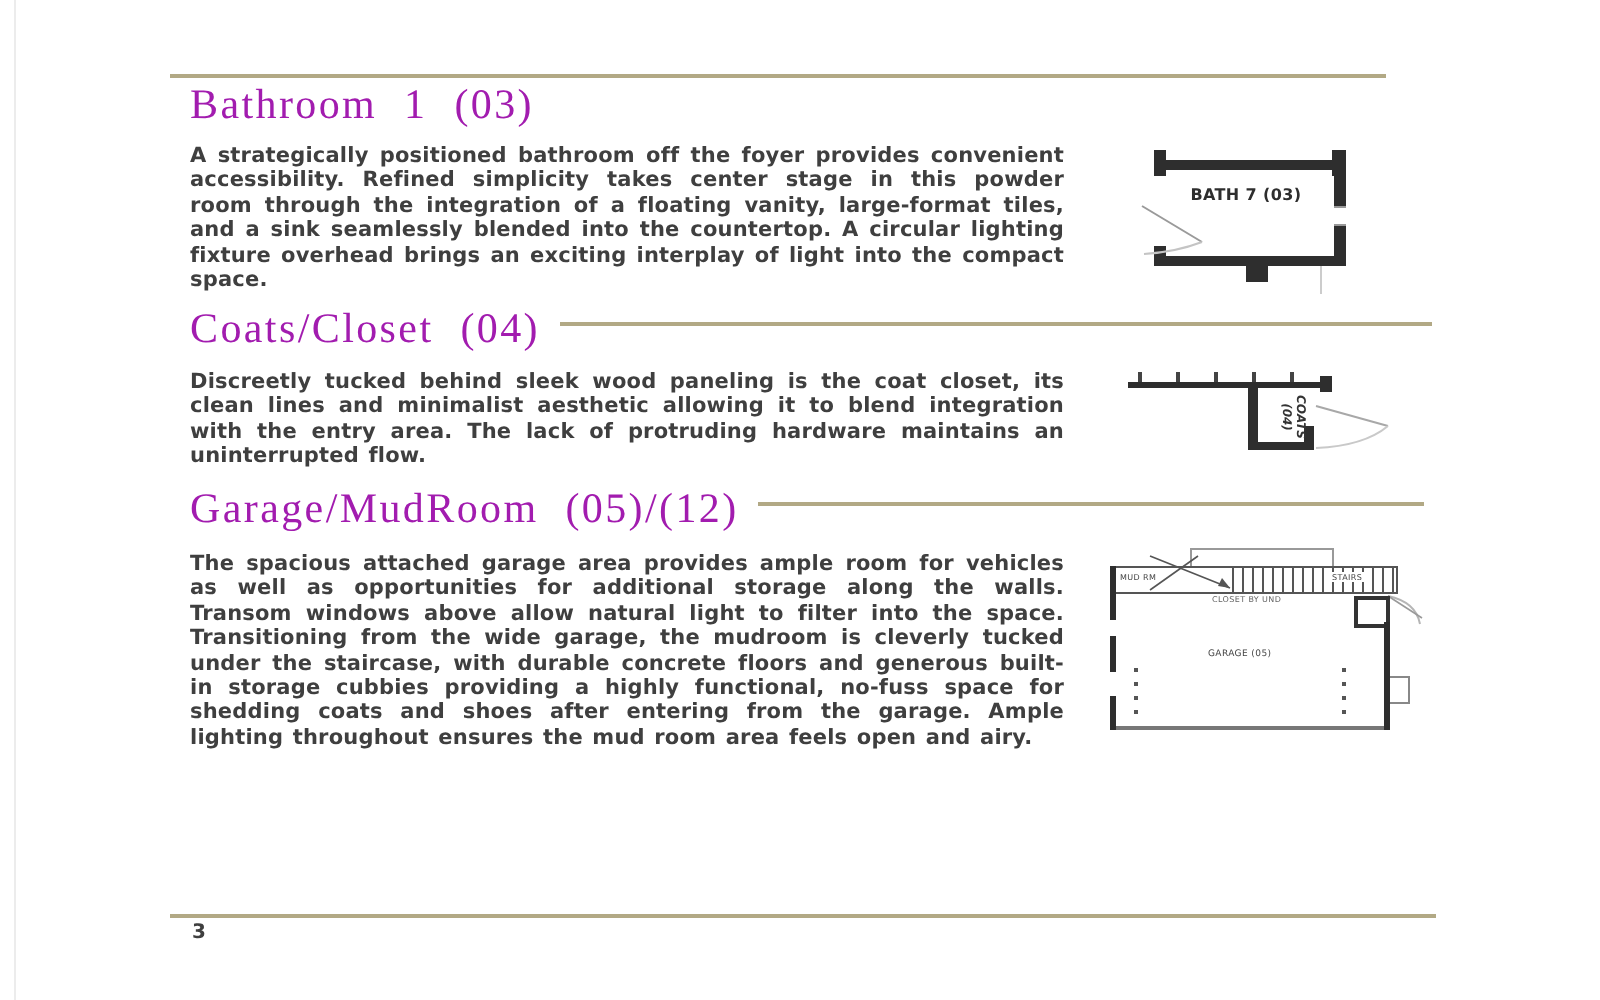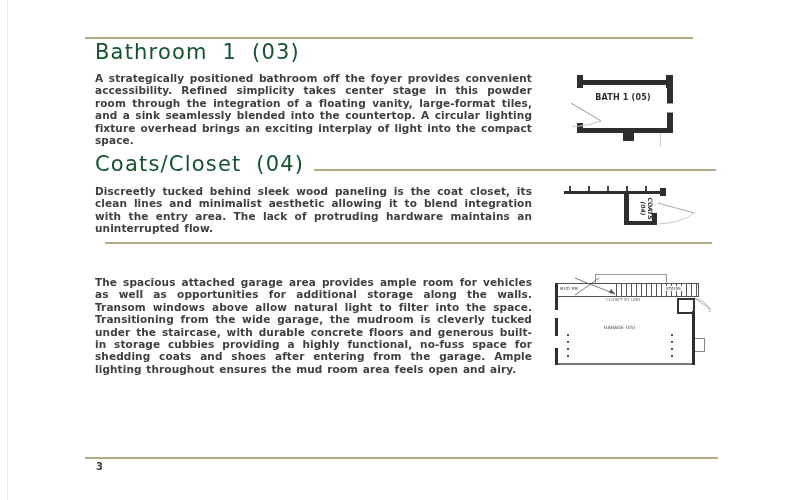--- a/index.html
+++ b/index.html
@@ -5,23 +5,24 @@
   html,body{margin:0;padding:0;}
   body{
     width:800px;height:500px;background:#ffffff;position:relative;
     font-family:"DejaVu Sans","Liberation Sans",sans-serif;overflow:hidden;
   }
   .page-edge{position:absolute;top:0;left:7px;width:1px;height:500px;background:#ececec;}
   .rule{position:absolute;height:2px;background:#b2a985;}
   .rule-top{left:85px;top:37px;width:608px;}
   .rule-bottom{left:85px;top:457px;width:633px;}
   .section-heading{
-    position:absolute;left:95px;display:flex;align-items:flex-end;
-    color:#14532d;font-size:21px;letter-spacing:1.2px;word-spacing:7px;
+    position:absolute;left:95px;display:flex;align-items:center;
+    color:#a21caf;font-size:21px;letter-spacing:1.2px;word-spacing:7px;
     white-space:nowrap;
+    font-family:Liberation Serif, serif;
   }
   .heading-rule{flex:0 0 auto;height:2px;background:#b2a985;margin:0 0 5px 10px;}
   .body-text{
     position:absolute;left:95px;width:437px;
     font-size:10.5px;line-height:12.4px;font-weight:bold;color:#3f3f3f;
     text-align:justify;letter-spacing:0.1px;word-spacing:1px;
   }
   .page-number{position:absolute;left:96px;top:461px;font-size:10px;font-weight:bold;color:#3f3f3f;}
 
   
@@ -80,21 +81,21 @@
   <div class="thinline" style="left:97px;top:40px;width:6px;height:1px;"></div>
   <div class="wall" style="left:97px;top:41px;width:6px;height:20px;"></div>
   <div class="wall" style="left:7px;top:56px;width:96px;height:5px;"></div>
   <div class="wall" style="left:7px;top:51px;width:6px;height:10px;"></div>
   <div class="wall" style="left:53px;top:61px;width:11px;height:8px;"></div>
   <div class="thinline" style="left:90px;top:61px;width:1px;height:14px;background:#ccc;"></div>
   <svg class="overlay" width="106" height="82">
     <path d="M1,31 L31,49" stroke="#9a9a9a" stroke-width="1" fill="none"></path>
     <path d="M2,55 Q18,54 31,49" stroke="#c4c4c4" stroke-width="1" fill="none"></path>
   </svg>
-  <div class="bath-label">BATH 1 (05)</div>
+  <div class="bath-label">BATH 7 (03)</div>
 </div>
 
 <div class="section-heading" style="top:152px;width:621px;">
   <span>Coats/Closet (04)</span>
   <span class="heading-rule" style="flex:1 1 auto;"></span>
 </div>
 <div class="body-text" style="top:185px;">Discreetly tucked behind sleek wood paneling is the coat closet, its clean lines and minimalist aesthetic allowing it to blend integration with the entry area. The lack of protruding hardware maintains an uninterrupted flow.</div>
 
 <div class="plan" style="left:560px;top:182px;width:152px;height:55px;">
   <div class="tick" style="left:9px;"></div>
@@ -111,20 +112,21 @@
     <path d="M98,21 L134,31" stroke="#a8a8a8" stroke-width="1" fill="none"></path>
     <path d="M98,42 Q122,41 134,31" stroke="#c9c9c9" stroke-width="1" fill="none"></path>
   </svg>
   <div class="coats-label">
     <span>COATS</span><br>
     <span>(04)</span>
   </div>
 </div>
 
 <div class="section-heading" style="top:242px;width:617px;">
+  <span>Garage/MudRoom (05)/(12)</span>
   <span class="heading-rule" style="flex:1 1 auto;"></span>
 </div>
 <div class="body-text" style="top:276px;">The spacious attached garage area provides ample room for vehicles as well as opportunities for additional storage along the walls. Transom windows above allow natural light to filter into the space. Transitioning from the wide garage, the mudroom is cleverly tucked under the staircase, with durable concrete floors and generous built-in storage cubbies providing a highly functional, no-fuss space for shedding coats and shoes after entering from the garage. Ample lighting throughout ensures the mud room area feels open and airy.</div>
 
 <div class="plan" style="left:555px;top:272px;width:162px;height:100px;">
   <div class="g-bracket"></div>
   <div class="g-band">
     <div class="g-treads"></div>
     <div class="g-divider"></div>
   </div>

